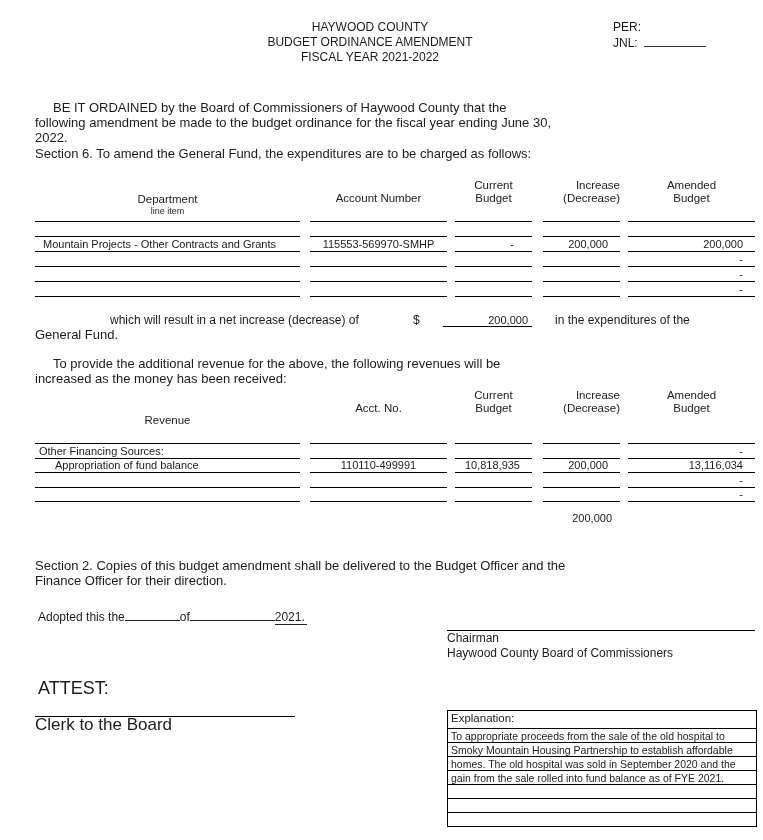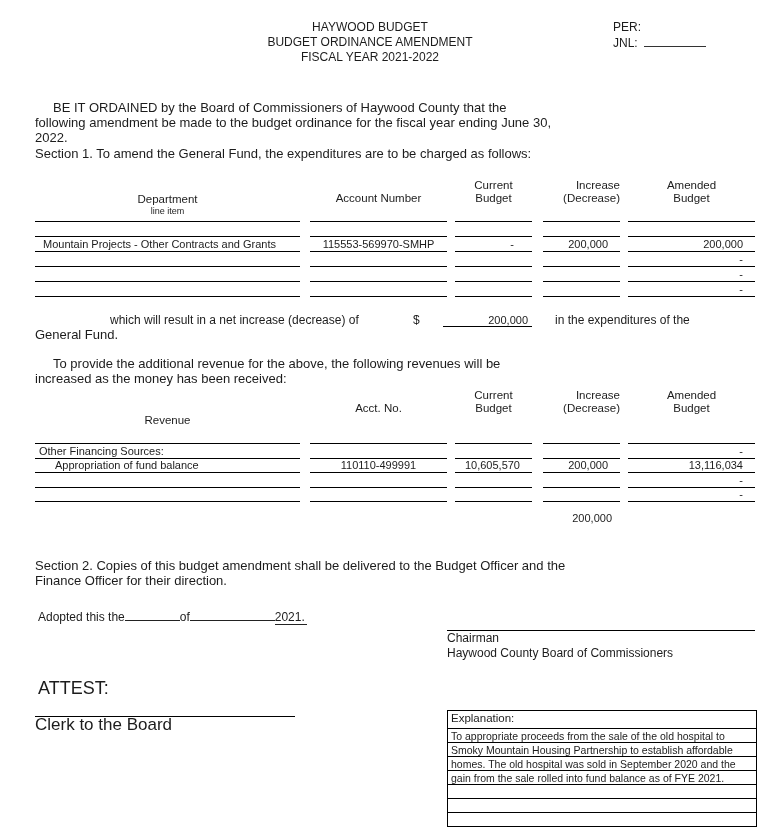--- a/index.html
+++ b/index.html
@@ -60,33 +60,33 @@
   .clerk-block { left:35px; top:716px; width:260px; font-size:17px; line-height:15px; }
 
   .expl-box { left:447px; top:710px; width:310px; border:1px solid #000; }
   .expl-header { font-size:11.5px; padding:1px 3px 2px 3px; height:17px; }
   .expl-row { border-top:1px solid #000; height:14px; font-size:10.5px; line-height:12px; padding:1px 3px 0 3px; white-space:nowrap; overflow:hidden; }
 </style>
 </head>
 <body>
 
 <div class="abs title-block center">
-  <div>HAYWOOD BUDGET</div>
+  <div>HAYWOOD COUNTY</div>
   <div>BUDGET ORDINANCE AMENDMENT</div>
   <div>FISCAL YEAR 2021-2022</div>
 </div>
 
 <div class="abs per-block">
   <div>PER:</div>
   <div><span>JNL:</span><span class="jnl-blank"></span></div>
 </div>
 
 <div class="abs para indent" style="top:100px; width:520px;">BE IT ORDAINED by the Board of Commissioners of Haywood County  that the following amendment be made to the budget ordinance for the fiscal year ending June 30, 2022.</div>
 
-<div class="abs para" style="top:146px; width:600px;">Section 1.  To amend the General Fund, the expenditures are to be charged as follows:</div>
+<div class="abs para" style="top:146px; width:600px;">Section 6.  To amend the General Fund, the expenditures are to be charged as follows:</div>
 
 <div class="abs cols thead thead1" style="left:35px; top:176px; width:720px;">
   <div class="cell c1">
     <div>Department</div>
     <div class="sub">line item</div>
   </div>
   <div class="cell c2">
     <div>Account Number</div>
     <div class="hpad"></div>
   </div>
@@ -185,21 +185,21 @@
   <div class="cols trow trow2">
     <div class="cell c1 txt" style="padding-left:4px;">Other Financing Sources:</div>
     <div class="cell c2 mid"></div>
     <div class="cell c3 num"></div>
     <div class="cell c4 num"></div>
     <div class="cell c5 num">-</div>
   </div>
   <div class="cols trow trow2">
     <div class="cell c1 txt txt-indent">Appropriation of fund balance</div>
     <div class="cell c2 mid">110110-499991</div>
-    <div class="cell c3 num">10,605,570</div>
+    <div class="cell c3 num">10,818,935</div>
     <div class="cell c4 num">200,000</div>
     <div class="cell c5 num">13,116,034</div>
   </div>
   <div class="cols trow trow2">
     <div class="cell c1 txt"></div>
     <div class="cell c2 mid"></div>
     <div class="cell c3 num"></div>
     <div class="cell c4 num"></div>
     <div class="cell c5 num">-</div>
   </div>

